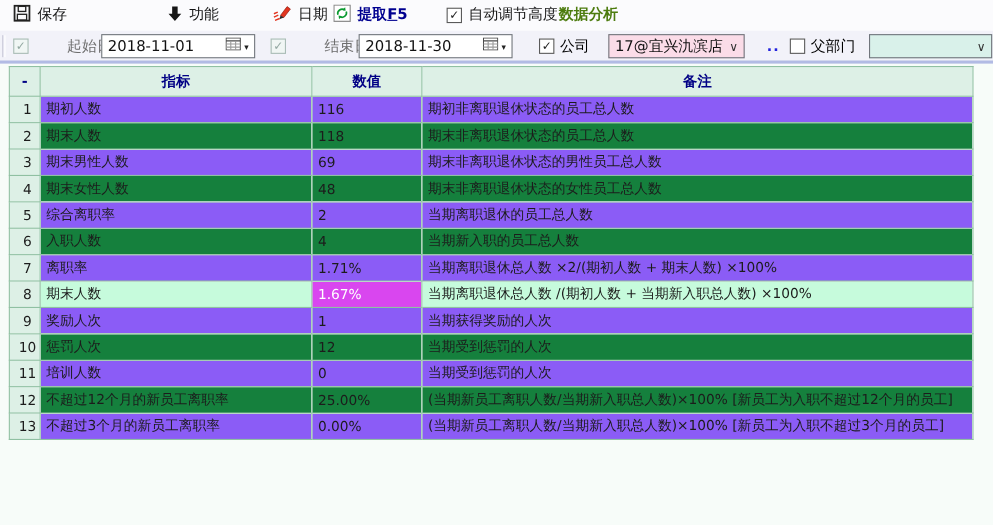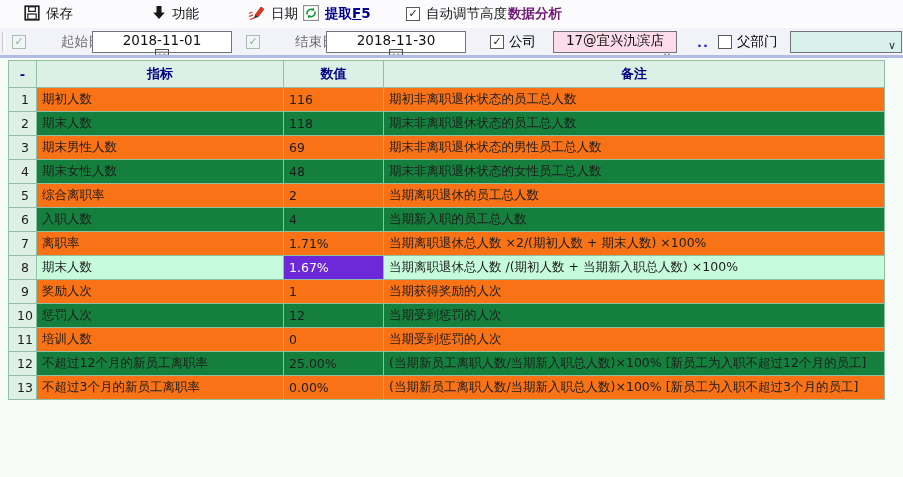--- a/index.html
+++ b/index.html
@@ -7,69 +7,69 @@
   body { font-family:"DejaVu Sans","Liberation Sans",sans-serif; }
   .app { position:relative; width:903px; height:477px; background:#ffffff; overflow:hidden; }
 
   
   .toolbar { position:absolute; left:0; top:0; width:903px; height:28px; background:#fbfbfd; }
   .tb-item { position:absolute; top:0; height:28px; display:flex; align-items:center; gap:6px;
              font-size:13.5px; color:#151515; cursor:default; white-space:nowrap; }
   .tb-item .lbl { line-height:1; }
   .extract-lbl { color:#000090; font-weight:bold; }
   .extract-lbl .key { text-decoration:underline; }
-  .analysis-lbl { color:#701a75; font-weight:bold; }
+  .analysis-lbl { color:#4d7c0f; font-weight:bold; }
 
   
   .cb { width:14px; height:14px; border:1px solid #5a5a5a; background:#ffffff; display:inline-flex;
         align-items:center; justify-content:center; font-size:11px; line-height:1; color:#222; }
   .cb.disabled { border-color:#a9bcb6; background:#f0f6f4; color:#93a8a2; }
   .cb .mark { position:relative; top:-1px; }
 
   
   .filterbar { position:absolute; left:0; top:28px; width:903px; height:28px; background:#f2f2f9; }
   .grip { position:absolute; left:2px; top:4px; width:3px; height:20px; border-left:1px solid #c8c8d8;
           border-right:1px solid #ffffff; }
   .f-item { position:absolute; top:0; height:28px; display:flex; align-items:center; gap:5px;
             font-size:13.5px; white-space:nowrap; }
   .f-item .dim { color:#6d6d6d;margin-left:30px; }
   .field { position:absolute; top:3px; height:22px; background:#ffffff; border:1px solid #70757c;
-           display:flex; align-items:center; font-size:13.5px; color:#111; padding:0 5px;flex-direction:column; }
+           display:flex; align-items:center; font-size:13.5px; color:#111; padding:0 5px; }
   .field .val { flex:1 1 auto; }
   .field .arrow { font-size:8px; color:#222; margin-left:3px; }
   .combo-chevron { font-size:11px; color:#333; margin-left:auto; }
   .dots { color:#2222dd; font-weight:bold; font-size:13px; letter-spacing:1px; }
 
   
   .splitter { position:absolute; left:0; top:55px; width:903px; height:3px; background:#b2bbe4; }
 
   
   .table-area { position:absolute; left:0; top:58px; width:903px; height:419px; background:#f7fcf9; }
   table.grid { position:absolute; left:8px; top:2px; border-collapse:collapse; table-layout:fixed;
                width:876px; font-size:12.5px; }
   table.grid th, table.grid td { border:1px solid #8fc0a2; overflow:hidden; white-space:nowrap; }
   table.grid th { height:27px; background:#ddf0e6; color:#000085; font-weight:bold; text-align:center;
                   font-size:13px; }
   th.corner { background:#f8dfe9; }
   table.grid td { height:24px; color:#1c1c1c; padding-left:5px; }
   td.num { background:#ddf0e6 !important; color:#1c24a0; text-align:center; padding-left:0; }
-  tr.odd  td { background:#f97316; }
+  tr.odd  td { background:#8b5cf6; }
   tr.even td { background:#15803d; }
   td.remark { padding-left:4px; }
   tr.selected td.metric, tr.selected td.remark { background:#c6fbdc; }
-  tr.selected td.value { background:#6d28d9; color:#ffffff; }
+  tr.selected td.value { background:#d946ef; color:#ffffff; }
 </style>
 </head>
 <body>
 
 <div class="app">
 
   <div class="toolbar">
 
-    <div class="tb-item" style="left:24px">
+    <div class="tb-item" style="left:12px">
       <span>
         <svg width="16" height="16" viewBox="0 0 16 16">
           <rect x="1.2" y="1.2" width="13.6" height="13.6" fill="none" stroke="#222" stroke-width="1.7"></rect>
           <rect x="4.6" y="1.8" width="6.8" height="4.6" fill="none" stroke="#222" stroke-width="1.2"></rect>
           <rect x="3.8" y="9" width="8.4" height="5.2" fill="none" stroke="#222" stroke-width="1.2"></rect>
         </svg>
       </span>
       <span class="lbl">保存</span>
     </div>
 

